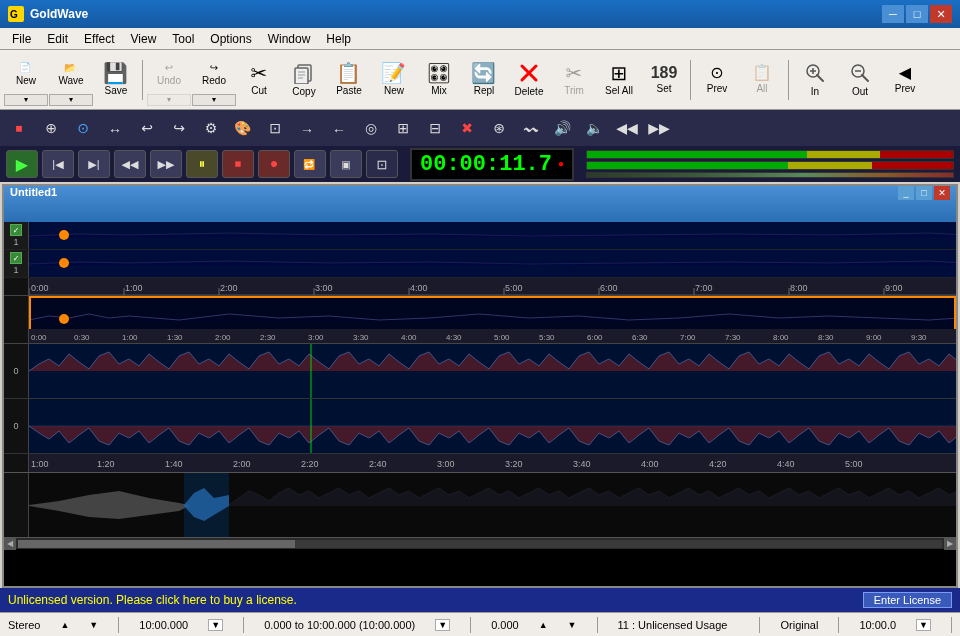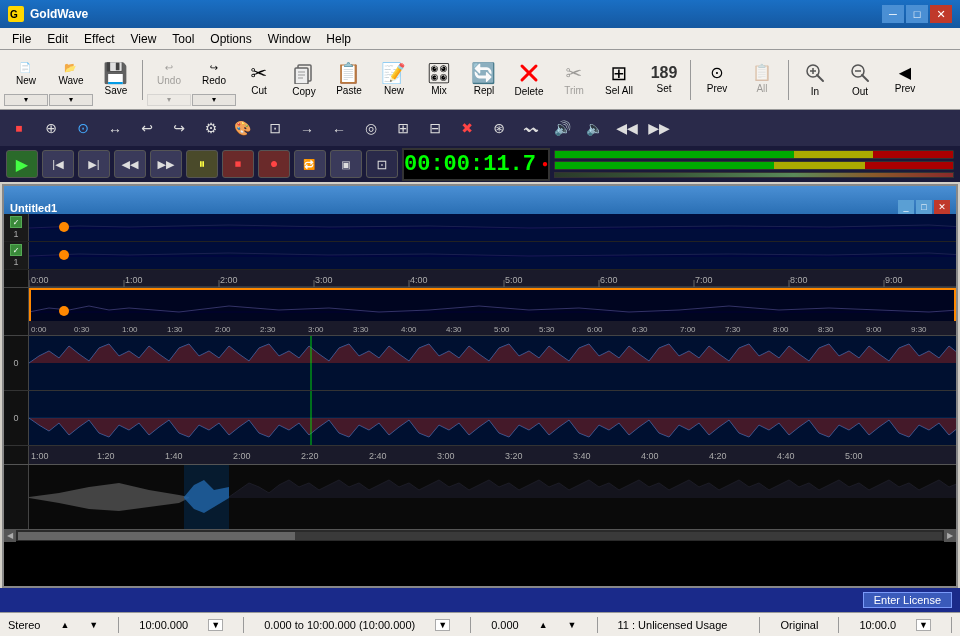--- a/index.html
+++ b/index.html
@@ -152,25 +152,25 @@
     .trans-btn.play { background: #2a6a2a; color: #4f4; font-size: 16px; }
     .trans-btn.stop { background: #6a2a2a; color: #f44; }
     .trans-btn.record { background: #6a2a2a; }
     .trans-btn.pause { background: #4a4a2a; color: #ff4; }
     .timer-display {
       background: #000;
       color: #0f0;
       font-family: 'Courier New', monospace;
       font-size: 22px;
       font-weight: bold;
-      padding: 2px 0;
+      padding: 2px 8px;
       border: 2px solid #333;
       min-width: 130px;
       text-align: center;
-      margin: 0 0;
+      margin: 0 8px;
     }
     .timer-dot { color: #f00; font-size: 10px; vertical-align: middle; }
 
     
     #main-content {
       background: #d4d0c8;
       display: flex;
       flex-direction: column;
       height: calc(636px - 28px - 22px - 60px - 36px - 36px - 24px - 24px);
     }
@@ -435,21 +435,21 @@
     <div style="height:9px; background:linear-gradient(to right,#0a0 0%,#0a0 60%,#aa0 60%,#aa0 80%,#a00 80%,#a00 100%); border:1px solid #333; border-radius:1px;"></div>
     <div style="height:9px; background:linear-gradient(to right,#0a0 0%,#0a0 55%,#aa0 55%,#aa0 78%,#a00 78%,#a00 100%); border:1px solid #333; border-radius:1px;"></div>
     <div style="height:6px; background:linear-gradient(to right,#2a3a2a 0%,#3a5a3a 30%,#5a8a5a 60%,#8a5a2a 80%,#8a2a2a 100%); border:1px solid #333;"></div>
   </div>
 </div>
 
 <div id="main-content" style="flex:1; display:flex; flex-direction:column; background:#d4d0c8;">
 
   <div id="audio-window" style="margin:2px 2px 0 2px; flex:1; border:2px solid #888; background:#000; display:flex; flex-direction:column; min-height:320px;">
 
-    <div id="audio-window-title" style="background:linear-gradient(to bottom,#4a8fd4,#2a6fb4); height:28px; display:flex; align-items:flex-end; padding:0 6px; color:white; font-size:11px; font-weight:bold; flex-shrink:0;">
+    <div id="audio-window-title" style="background:linear-gradient(to bottom,#4a8fd4,#2a6fb4); height:36px; display:flex; align-items:flex-start; padding:0 6px; color:white; font-size:11px; font-weight:bold; flex-shrink:0;">
       <span>Untitled1</span>
       <div style="margin-left:auto; display:flex; gap:2px;">
         <button style="width:16px;height:14px;background:#5a9fd4;border:none;color:white;font-size:9px;cursor:pointer;">_</button>
         <button style="width:16px;height:14px;background:#5a9fd4;border:none;color:white;font-size:9px;cursor:pointer;">□</button>
         <button style="width:16px;height:14px;background:#c0392b;border:none;color:white;font-size:9px;cursor:pointer;">✕</button>
       </div>
     </div>
 
     <div style="display:flex; flex-direction:column; background:#000; flex-shrink:0;">
 
@@ -635,20 +635,21 @@
       <div style="flex:1; height:8px; background:#3a3a3a; margin:2px; position:relative;">
         <div style="position:absolute; left:0; width:30%; height:100%; background:#666; cursor:pointer;"></div>
       </div>
       <div style="width:12px; height:12px; background:#555; display:flex; align-items:center; justify-content:center; color:#aaa; font-size:8px; cursor:pointer; flex-shrink:0;">▶</div>
     </div>
   </div>
 
 </div>
 
 <div id="status-bar" style="background:#1a2a8a; height:24px; display:flex; align-items:center; justify-content:center; padding:0 8px;">
+  <span style="color:#ff0; font-size:12px; cursor:pointer;">Unlicensed version. Please click here to buy a license.</span>
   <button style="background:#3a5aba; border:1px solid #7a9afa; color:white; padding:1px 10px; cursor:pointer; font-size:11px; margin-left:auto;">Enter License</button>
 </div>
 
 <div id="info-bar" style="background:#f0ede8; height:24px; display:flex; align-items:center; border-top:1px solid #999; padding:0 8px; font-size:11px; gap:20px;">
 
   <span>Stereo</span>
   <span style="cursor:pointer; font-size:9px;">▲</span>
   <span style="cursor:pointer; font-size:9px;">▼</span>
   <div style="width:1px; height:16px; background:#999;"></div>
 

